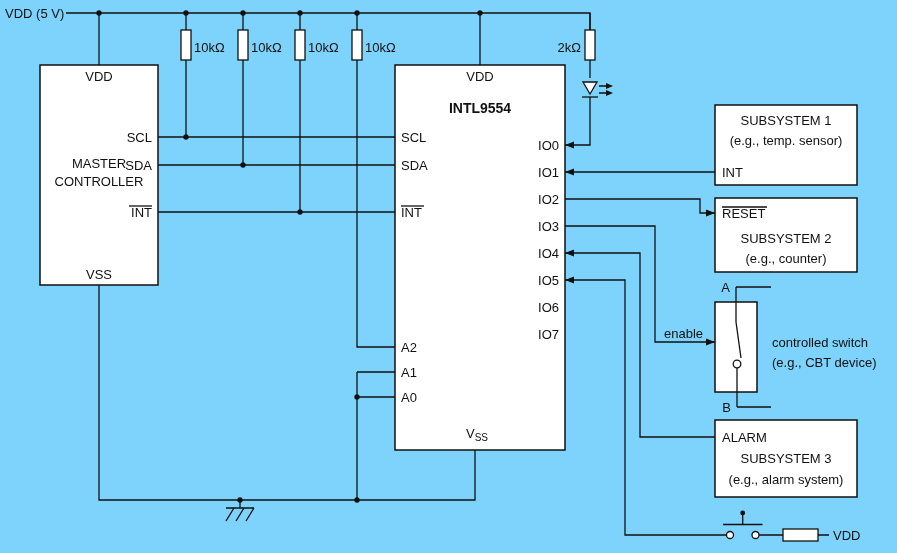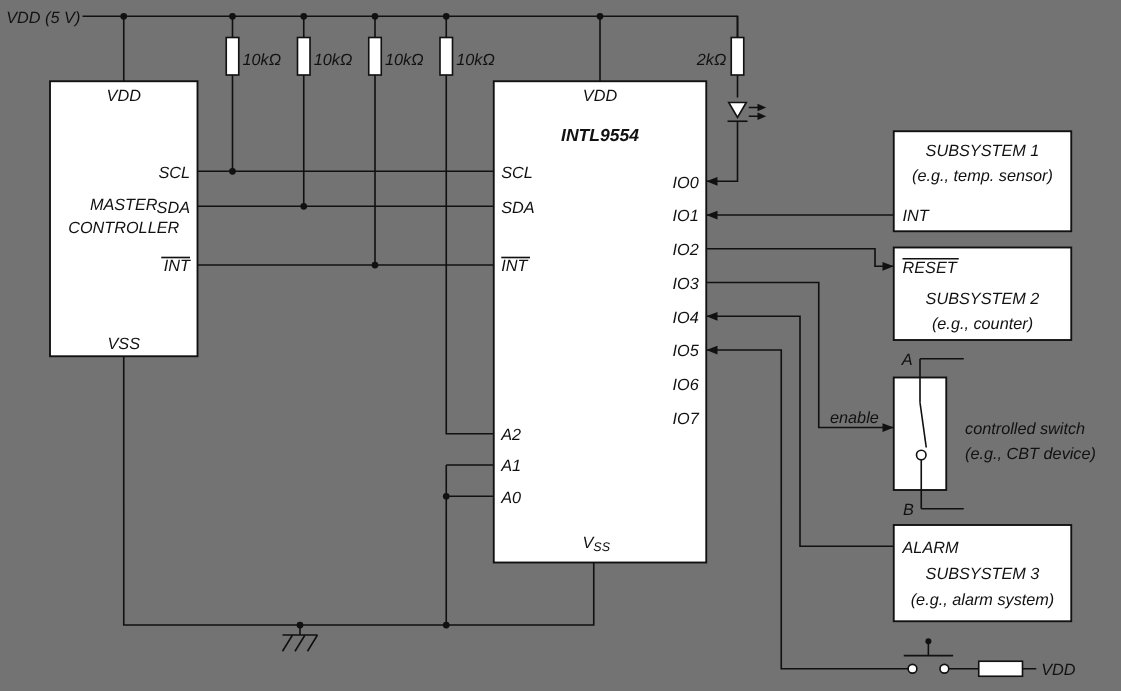--- a/index.html
+++ b/index.html
@@ -1,17 +1,17 @@
 <!DOCTYPE html>
 <html><head>
 <meta charset="utf-8">
 <style>
   html,body{margin:0;padding:0;background:#ffffff;}
-  .stage{position:relative;width:897px;height:553px;background:#737373;
-         font-family:"Liberation Sans",sans-serif;overflow:hidden;font-style:italic;}
+  .stage{position:relative;width:897px;height:553px;background:#7dd3fc;
+         font-family:"Liberation Sans",sans-serif;overflow:hidden;}
   svg{position:absolute;left:0;top:0;}
   svg text{font-family:"Liberation Sans",sans-serif;font-size:13px;fill:#111111;}
   .box{fill:#ffffff;stroke:#111111;stroke-width:1.5;}
   .w{stroke:#111111;stroke-width:1.3;fill:none;}
   .fillw{fill:#ffffff;stroke:#111111;stroke-width:1.3;}
   .dot{fill:#111111;stroke:none;}
   .arrow{fill:#111111;stroke:none;}
   .chipname{font-weight:bold;font-size:14px;}
   .subscript{font-size:10px;}
 </style>

